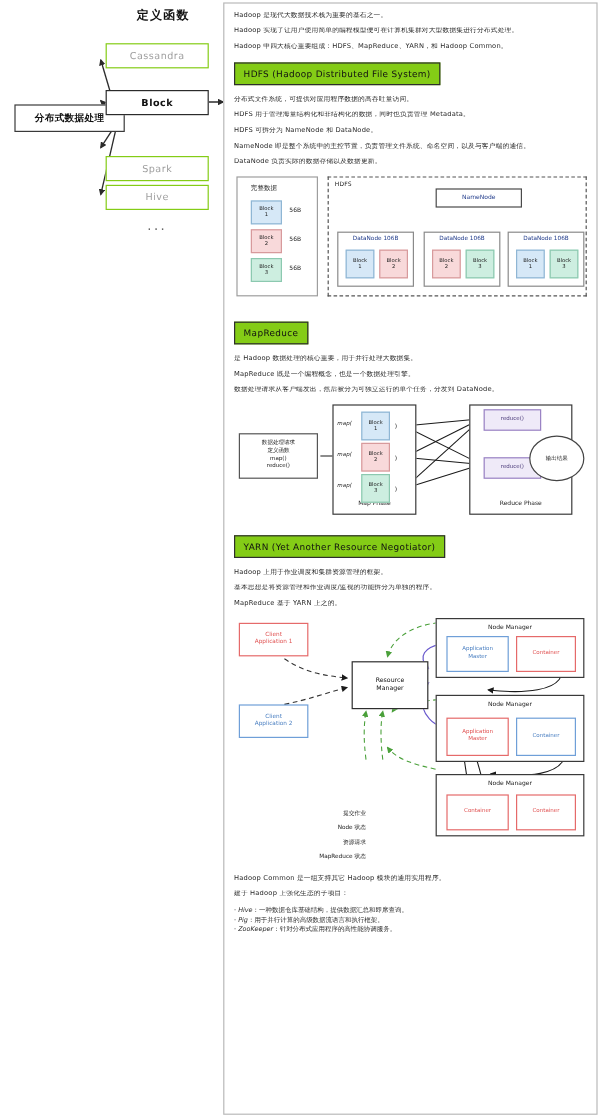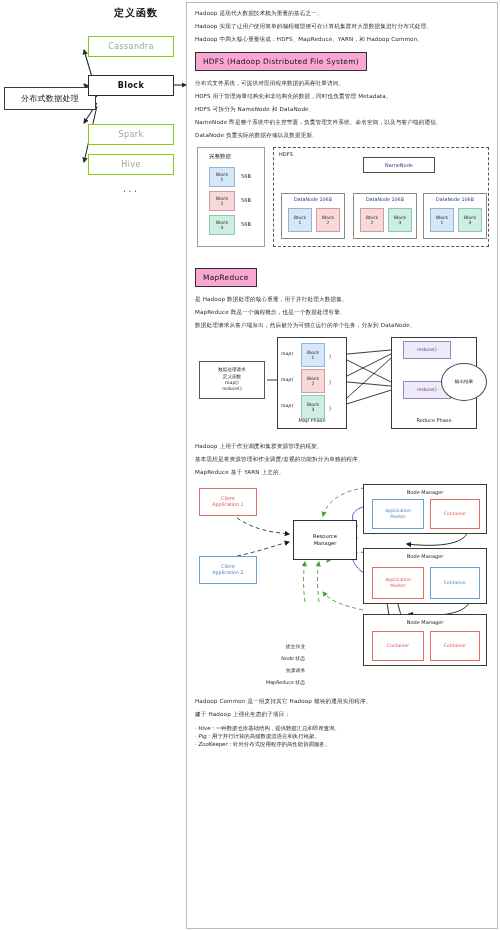--- a/index.html
+++ b/index.html
@@ -15,42 +15,42 @@
   #mainstream-title{
     position:absolute;left:96px;top:6px;width:80px;text-align:center;
     font-size:10px;font-weight:700;letter-spacing:1px;color:#111;
   }
   .node{
     position:absolute;box-sizing:border-box;border:1px solid #84cc16;
     background:#fff;display:flex;align-items:center;justify-content:center;
     font-size:8px;color:#9e9e9e;letter-spacing:.4px;
   }
   .node.strong{border:1.4px solid #2b2b2b;color:#111;font-weight:700;}
-  #node-root{left:4px;top:87px;width:92px;height:23px;border:1px solid #3a3a3a;
-    color:#111;font-size:8px;font-weight:400;letter-spacing:.3px;}
+  #node-root{left:12px;top:87px;width:92px;height:23px;border:1px solid #3a3a3a;
+    color:#111;font-size:8px;font-weight:700;letter-spacing:.3px;}
   #node-cassandra{left:88px;top:36px;width:86px;height:21px;}
   #node-hadoop{left:88px;top:75px;width:86px;height:21px;}
-  #node-spark{left:88px;top:124px;width:86px;height:21px;}
+  #node-spark{left:88px;top:130px;width:86px;height:21px;}
   #node-flink{left:88px;top:154px;width:86px;height:21px;}
   #ellipsis-left{position:absolute;left:88px;top:182px;width:86px;text-align:center;
     font-size:11px;color:#666;letter-spacing:2px;}
   #left-svg{position:absolute;left:0;top:0;width:186px;height:240px;}
 
   
   #right-panel{
     position:absolute;left:186px;top:2px;width:312px;height:927px;
     box-sizing:border-box;border:1px solid #b9b9b9;background:#fff;
   }
   .para{
     font-size:5.6px;line-height:1.25;color:#2a2a2a;letter-spacing:.15px;
     margin:0 0 6px 0;white-space:nowrap;overflow:hidden;
   }
   .section-title{
     display:inline-block;box-sizing:border-box;
-    border:1.2px solid #2e2e2e;background:#f9a8d4;
+    border:1.2px solid #2e2e2e;background:#84cc16;
     padding:4px 7px;font-size:7.4px;color:#111;letter-spacing:.3px;
     margin:2px 0 9px 0;
   }
   .block-pad{padding:7px 8px 0 8px;}
 
   
   .dbox{position:absolute;box-sizing:border-box;background:#fff;}
   .lbl{position:absolute;font-size:5px;color:#222;letter-spacing:.1px;white-space:nowrap;}
 
   
@@ -304,20 +304,21 @@
             <div class="phase-cap">Reduce Phase</div>
           </div>
           <div class="reducebox" style="left:208px;top:6px;width:48px;height:18px;">reduce()</div>
           <div class="reducebox" style="left:208px;top:46px;width:48px;height:18px;">reduce()</div>
 
           <div id="final-circle">输出结果</div>
         </div>
       </div>
 
       <div style="margin-top:8px;">
+        <div class="section-title">YARN (Yet Another Resource Negotiator)</div>
         <p class="para">Hadoop 上用于作业调度和集群资源管理的框架。</p>
         <p class="para">基本思想是将资源管理和作业调度/监视的功能拆分为单独的程序。</p>
         <p class="para">MapReduce 基于 YARN 上之的。</p>
 
         <div id="yarn-diagram">
           <svg width="296" height="210" style="position:absolute;left:0;top:0;">
             <defs>
               <marker id="yk" viewBox="0 0 10 10" refX="8" refY="5" markerWidth="6" markerHeight="6" orient="auto-start-reverse">
                 <path d="M 0 0 L 10 5 L 0 10 z" fill="#1a1a1a"></path>
               </marker>

